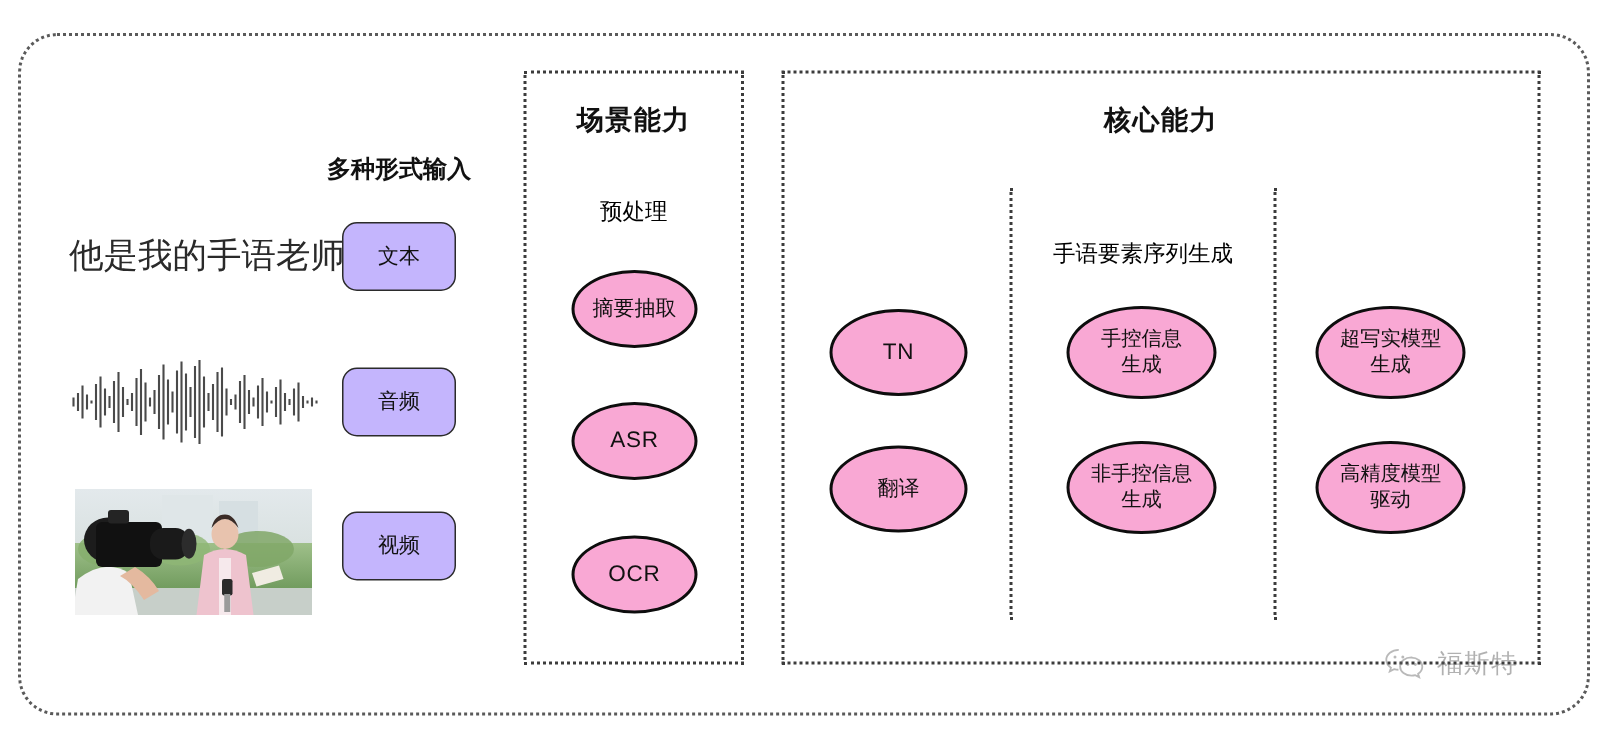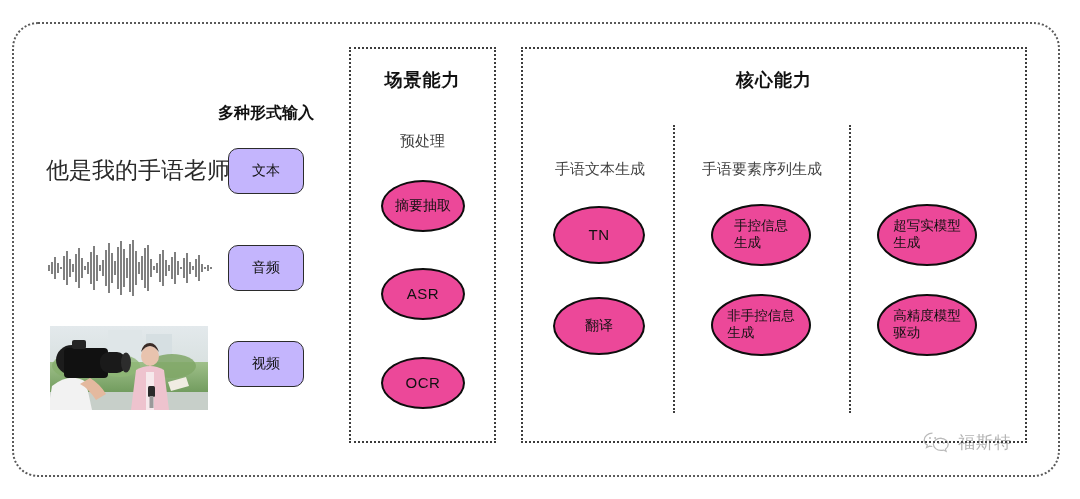--- a/index.html
+++ b/index.html
@@ -64,43 +64,43 @@
     color: #111;
     text-align: center;
     white-space: nowrap;
   }
   .title-scene { left: 349px; top: 68px; width: 147px; }
   .title-core  { left: 521px; top: 68px; width: 506px; }
 
   .col-heading {
     position: absolute;
     font-size: 15px;
-    color: #404040;
+    color: #000000;
     text-align: center;
     white-space: nowrap;
   }
   .head-pre    { left: 349px; top: 132px; width: 147px; }
   .head-c1     { left: 527px; top: 160px; width: 146px; }
   .head-c2     { left: 675px; top: 160px; width: 174px; }
   .head-c3     { left: 851px; top: 160px; width: 174px; }
 
   
   .ellipse {
     position: absolute;
     border: 2.6px solid #0d0d0d;
     border-radius: 50%;
     box-sizing: border-box;
     display: flex;
     align-items: center;
     justify-content: center;
-    text-align: left;
+    text-align: center;
     font-size: 14px;
     line-height: 1.25;
     color: #111;
-    background: #ec4899;
+    background: #f9a8d4;
     padding: 0 6px;
   }
   .ellipse.small-cap { font-size: 13.5px; }
   .ellipse.latin { font-size: 15px; letter-spacing: .5px; }
 
   
   .e-zy  { left: 381px; top: 180px; width: 84px; height: 52px; }
   .e-asr { left: 381px; top: 268px; width: 84px; height: 52px; }
   .e-ocr { left: 381px; top: 357px; width: 84px; height: 52px; }
 
@@ -320,21 +320,20 @@
   <div class="ellipse e-zy">摘要抽取</div>
   <div class="ellipse e-asr latin">ASR</div>
   <div class="ellipse e-ocr latin">OCR</div>
 
   <div class="panel panel-core"></div>
   <div class="panel-title title-core">核心能力</div>
 
   <div class="divider divider-1"></div>
   <div class="divider divider-2"></div>
 
-  <div class="col-heading head-c1">手语文本生成</div>
   <div class="col-heading head-c2">手语要素序列生成</div>
 
   <div class="ellipse e-tn latin">TN</div>
   <div class="ellipse e-fy">翻译</div>
 
   <div class="ellipse e-sk small-cap">手控信息<br>生成</div>
   <div class="ellipse e-fsk small-cap">非手控信息<br>生成</div>
 
   <div class="ellipse e-cxs small-cap">超写实模型<br>生成</div>
   <div class="ellipse e-gjd small-cap">高精度模型<br>驱动</div>

